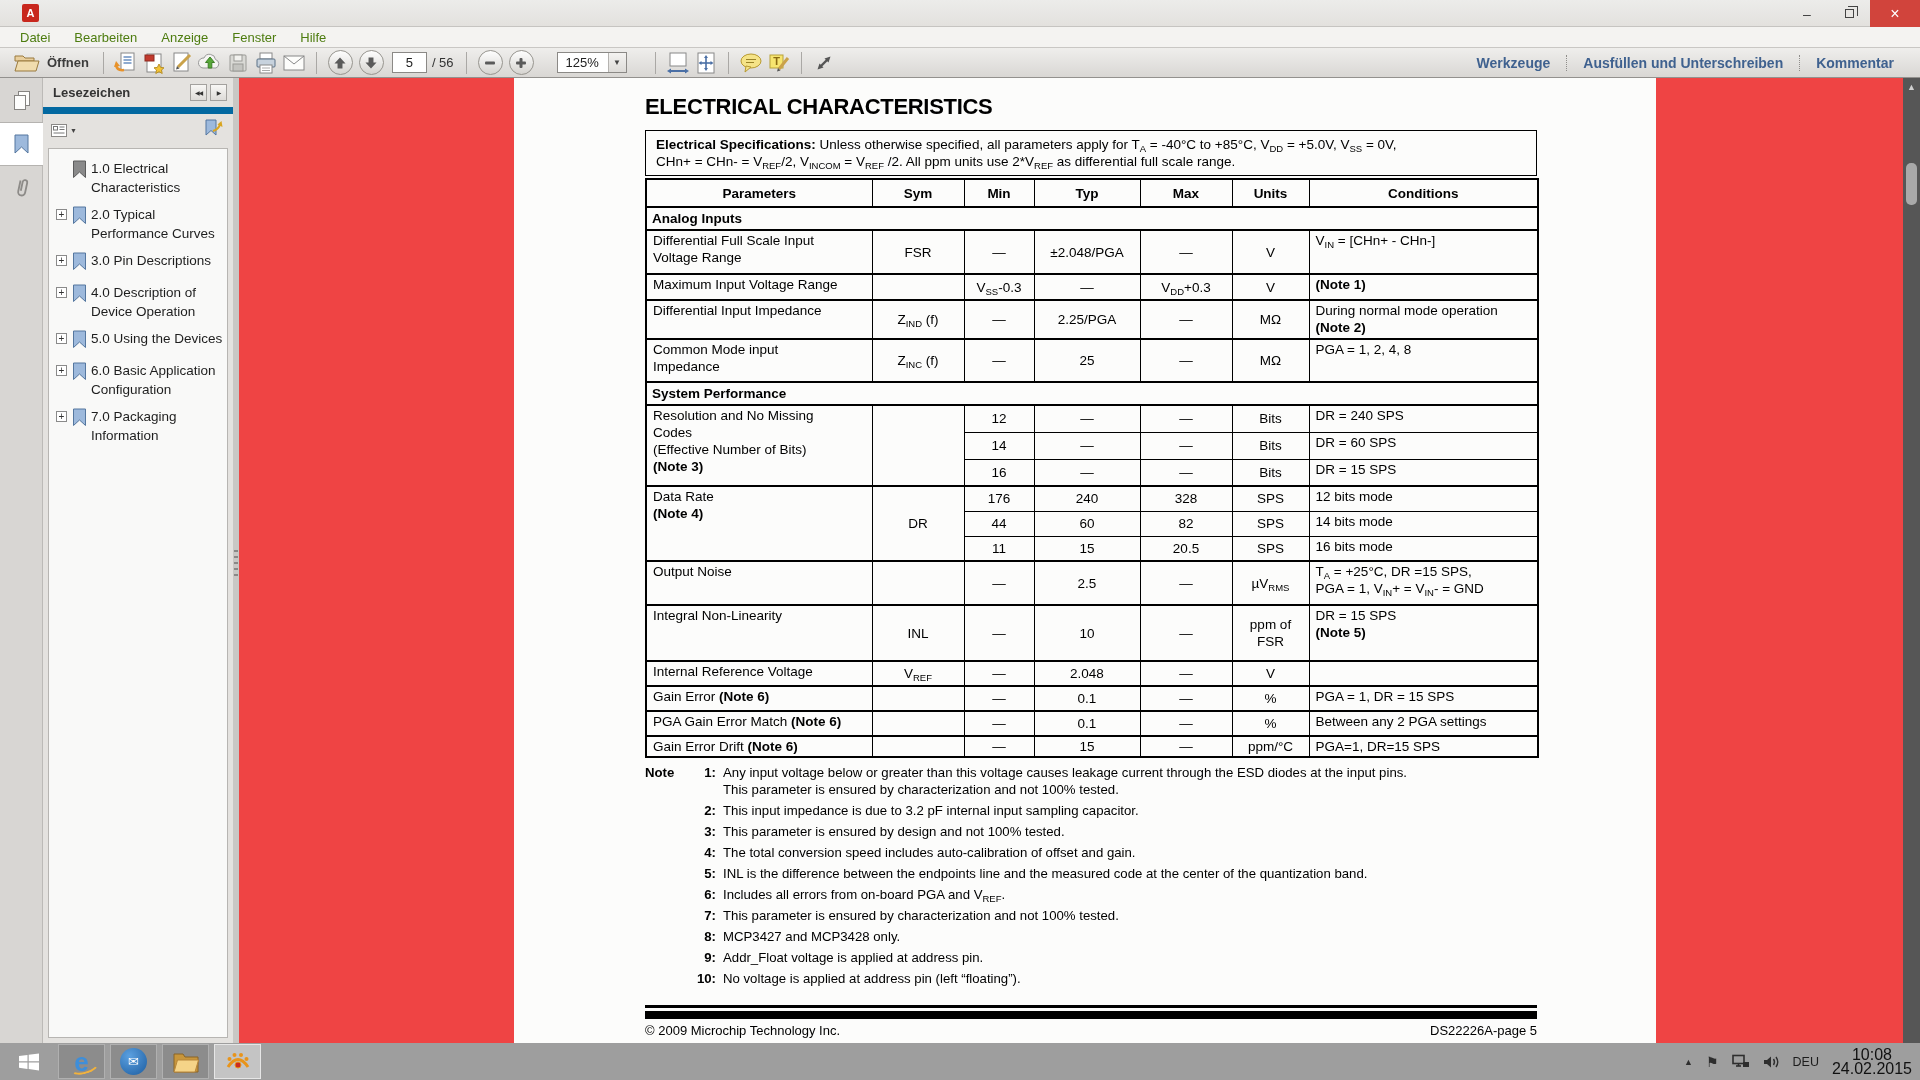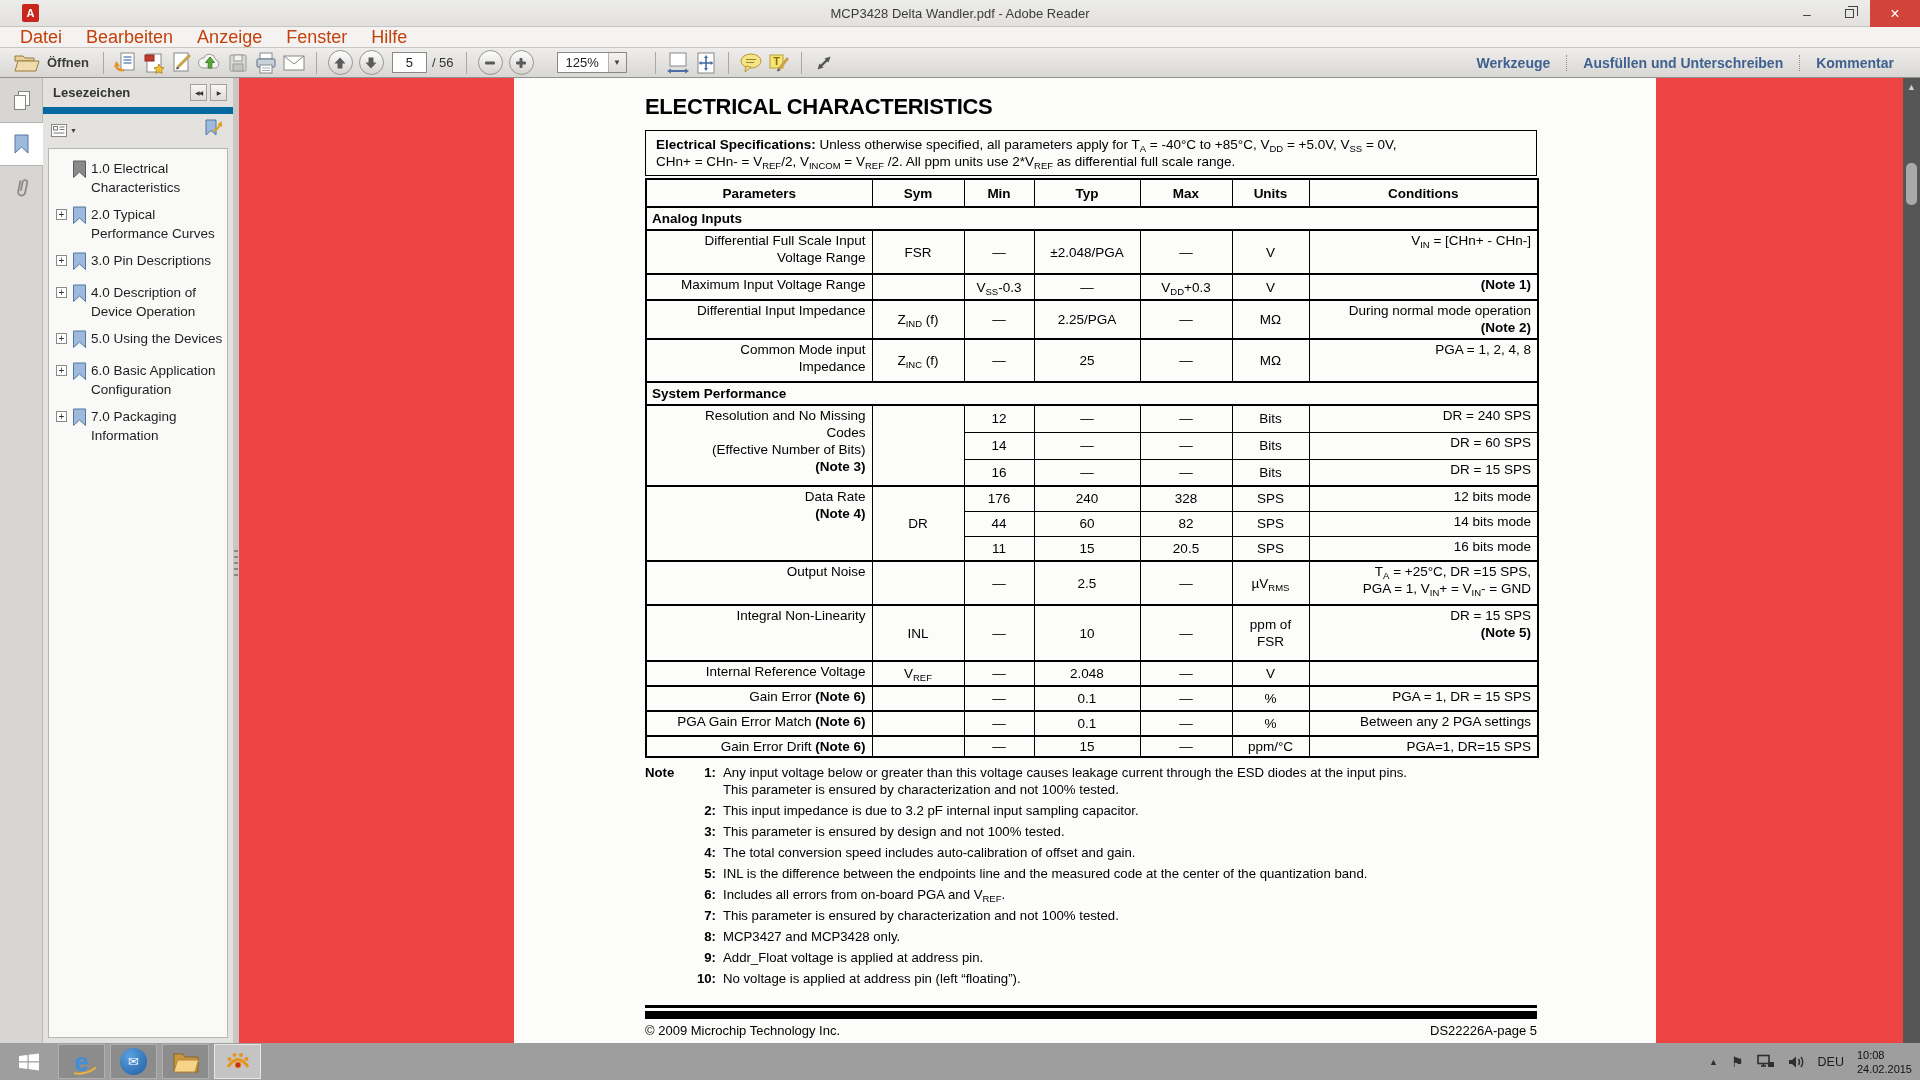--- a/index.html
+++ b/index.html
@@ -20,21 +20,21 @@
     font-size:14px; color:#444; }
   .wc.close { width:50px; background:#d1443c; color:#fff; font-size:16px; }
   .restore-glyph { width:9px; height:9px; border:1px solid #444; position:relative; background:#e8e6e3;}
   .restore-glyph:before { content:""; position:absolute; left:2px; top:-4px; width:9px; height:9px;
     border:1px solid #444; border-bottom:none; border-left:none; }
 
   
   .menubar { position:absolute; left:0; top:27px; width:1920px; height:21px;
     background:#f4f3f1; display:flex; align-items:center; padding-left:8px;
     border-bottom:1px solid #c9c7c4; }
-  .menu-item { font-size:18px; color:#c2410c; padding:0 12px; }
+  .menu-item { font-size:13px; color:#4d7c0f; padding:0 12px; }
 
   
   .toolbar { position:absolute; left:0; top:48px; width:1920px; height:30px;
     background:linear-gradient(#efeeec,#d9d7d4); border-bottom:1px solid #93918e;
     display:flex; align-items:center; padding-left:8px; }
   .sep { width:1px; height:22px; background:#aaa8a5; margin:0 8px; flex:none; }
   .tb-open { display:flex; align-items:center; gap:7px; padding:2px 6px; }
   .tb-open span.lbl { font-size:13px; font-weight:bold; color:#3c3c3c; }
   .tbtn { width:28px; height:26px; display:flex; align-items:center; justify-content:center; flex:none; }
   .circ { width:25px; height:25px; border-radius:50%; border:1px solid #97958f;
@@ -95,21 +95,21 @@
   .specbox { margin-top:10px; border:1px solid #000; padding:5px 10px; font-size:13.5px;
     line-height:17px; }
   #spec-table { margin-top:2px; }
   table.spec { border-collapse:collapse; table-layout:fixed; width:892px; font-size:13.5px;
     border:2px solid #000; }
   table.spec th, table.spec td { border:1px solid #000; padding:1px 6px; line-height:1.26;
     overflow:hidden; }
   table.spec th { font-weight:bold; text-align:center; vertical-align:middle;
     border-bottom-width:2px; }
   table.spec td.ctr { text-align:center; vertical-align:middle; }
-  table.spec td.cl { text-align:right; vertical-align:top; }
+  table.spec td.cl { text-align:left; vertical-align:top; }
   table.spec tr.trow > td { border-top-width:2px; }
   table.spec tr.secrow td { border-top-width:2px; border-bottom-width:2px; font-weight:bold;
     padding-left:5px; }
   sub { font-size:9.5px; vertical-align:-3px; line-height:0; }
   .notes { margin-top:6px; font-size:13.2px; }
   .note-row { display:grid; grid-template-columns:38px 26px 1fr; column-gap:7px;
     margin-bottom:3.5px; line-height:17.4px; }
   .note-lab, .note-num { font-weight:bold; }
   .note-num { text-align:right; }
   .frule { margin-top:18px; }
@@ -127,36 +127,35 @@
   .taskbar { position:absolute; left:0; top:1043px; width:1920px; height:37px; background:#9e9e9e;
     display:flex; align-items:center; }
   .start-btn { width:58px; height:37px; display:flex; align-items:center; justify-content:center; }
   .tile { width:47px; height:35px; margin-right:5px; display:flex; align-items:center;
     justify-content:center; background:#8c8c8c; border:1px solid #b0b0b0; position:relative; }
   .tile.active { background:#c4c4c4; border-color:#e6e6e6; }
   .tray { position:absolute; right:8px; top:0; height:37px; display:flex; align-items:center;
     gap:13px; }
   .tray-ic { color:#2e2e2e; font-size:12px; display:flex; align-items:center; }
   .tray-lang { font-size:12.5px; color:#1c1c1c; }
-  .tray-clock { text-align:left; font-size:11px; color:#111; line-height:14px; }
+  .tray-clock { text-align:center; font-size:16px; color:#111; line-height:14px; }
   .ie-e { font-size:26px; font-weight:bold; color:#3f8ed8; position:relative; line-height:22px; }
   .ie-arc { position:absolute; left:-5px; top:7px; width:30px; height:16px; border:2px solid transparent;
     border-bottom-color:#f2b23c; border-radius:50%; transform:rotate(-15deg); }
   .tb-circle { width:27px; height:27px; border-radius:50%;
     background:radial-gradient(circle at 35% 30%, #5ba0e0, #1d5da0); display:flex;
     align-items:center; justify-content:center; color:#fff; font-size:13px; }
 </style>
 </head>
 <body>
 
 <div class="screen">
 
   <div class="titlebar">
     <span class="app-icon">A</span>
-    <span class="win-title">MCP3428 Delta Wandler.pdf - Adobe Reader</span>
     <div class="win-controls">
       <span class="wc">–</span>
       <span class="wc">
           <span class="restore-glyph"></span>
         </span>
       <span class="wc close">×</span>
     </div>
   </div>
 
   <div class="menubar" id="menubar">

